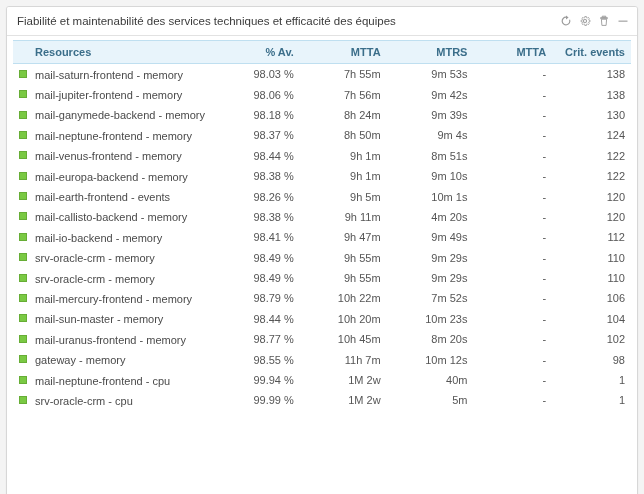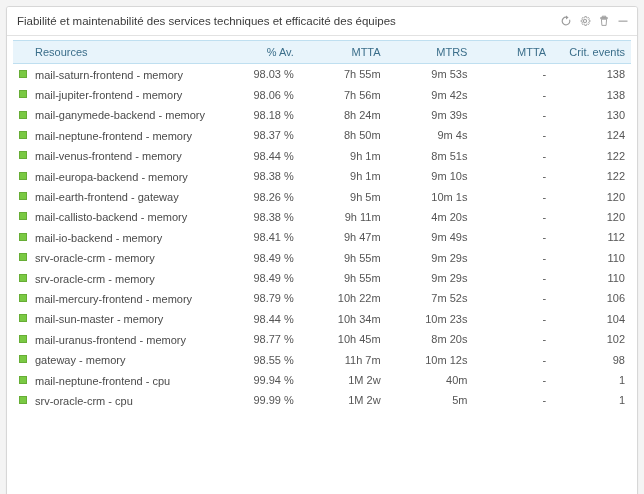--- a/index.html
+++ b/index.html
@@ -75,21 +75,21 @@
     border-collapse: collapse;
     font-size: 11px;
     color: #454545;
     table-layout: fixed;
   }
   table.grid thead th {
     background: #e8f4fb;
     border-top: 1px solid #bfdff0;
     border-bottom: 1px solid #bfdff0;
     color: #3b6e8a;
-    font-weight: normal;
+    font-weight: bold;
     font-size: 11px;
     height: 22px;
     padding: 0 6px;
     text-align: right;
     white-space: nowrap;
   }
   table.grid thead th.first {
     text-align: left;
     padding-left: 22px;
   }
@@ -226,21 +226,21 @@
             </tr>
             <tr>
               <td class="res"><span class="status-dot"></span><span class="res-label">mail-europa-backend - memory</span></td>
               <td>98.38 %</td>
               <td>9h 1m</td>
               <td>9m 10s</td>
               <td>-</td>
               <td>122</td>
             </tr>
             <tr>
-              <td class="res"><span class="status-dot"></span><span class="res-label">mail-earth-frontend - gateway</span></td>
+              <td class="res"><span class="status-dot"></span><span class="res-label">mail-earth-frontend - events</span></td>
               <td>98.26 %</td>
               <td>9h 5m</td>
               <td>10m 1s</td>
               <td>-</td>
               <td>120</td>
             </tr>
             <tr>
               <td class="res"><span class="status-dot"></span><span class="res-label">mail-callisto-backend - memory</span></td>
               <td>98.38 %</td>
               <td>9h 11m</td>
@@ -276,21 +276,21 @@
               <td class="res"><span class="status-dot"></span><span class="res-label">mail-mercury-frontend - memory</span></td>
               <td>98.79 %</td>
               <td>10h 22m</td>
               <td>7m 52s</td>
               <td>-</td>
               <td>106</td>
             </tr>
             <tr>
               <td class="res"><span class="status-dot"></span><span class="res-label">mail-sun-master - memory</span></td>
               <td>98.44 %</td>
-              <td>10h 34m</td>
+              <td>10h 20m</td>
               <td>10m 23s</td>
               <td>-</td>
               <td>104</td>
             </tr>
             <tr>
               <td class="res"><span class="status-dot"></span><span class="res-label">mail-uranus-frontend - memory</span></td>
               <td>98.77 %</td>
               <td>10h 45m</td>
               <td>8m 20s</td>
               <td>-</td>

